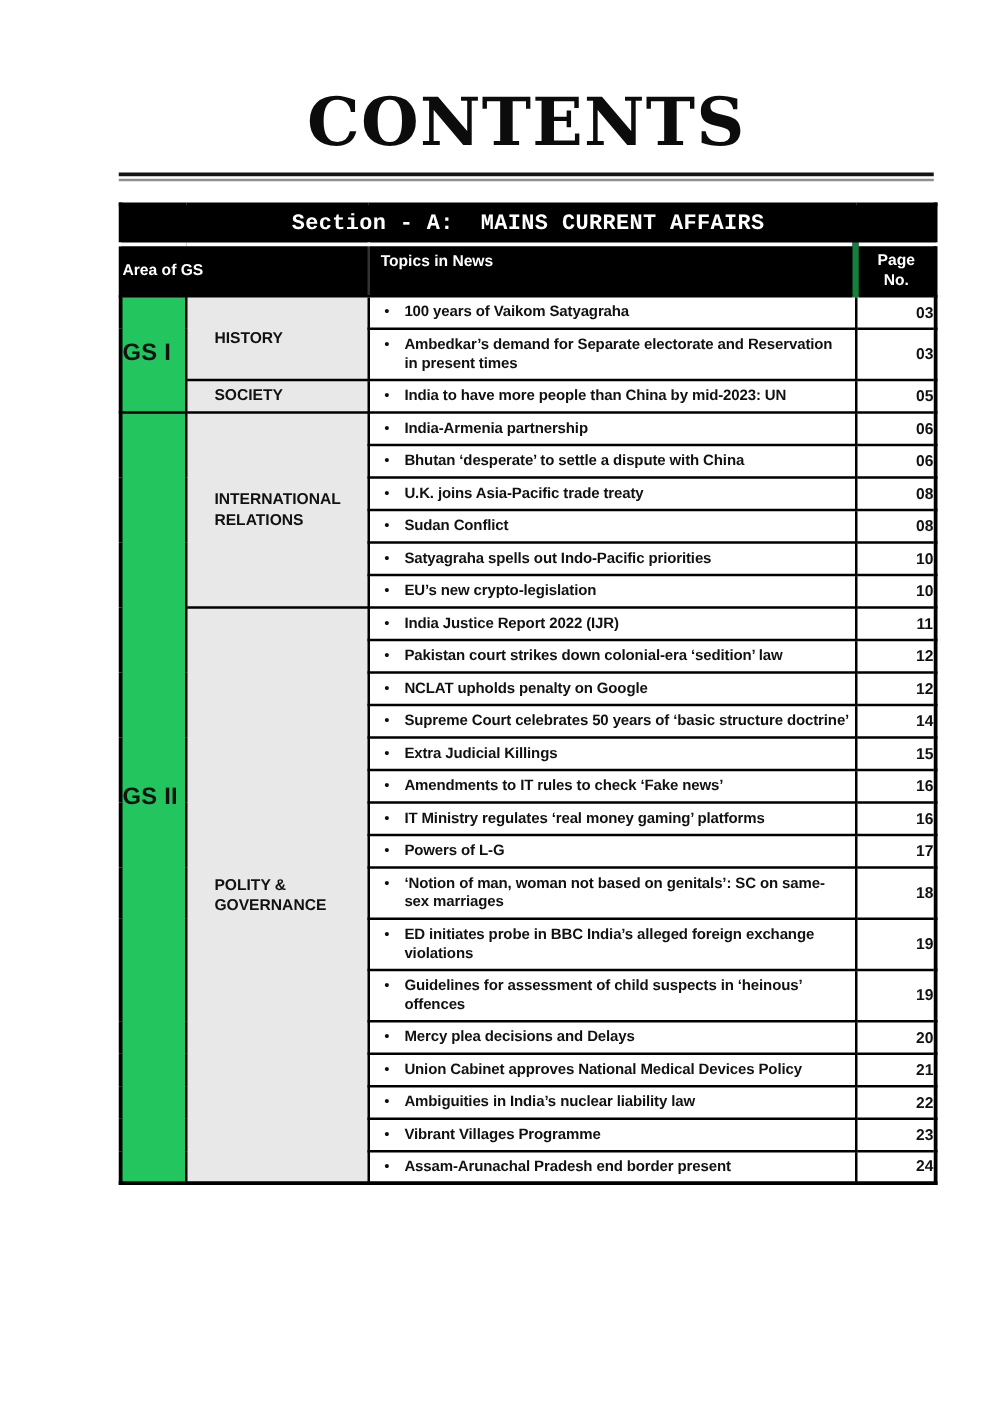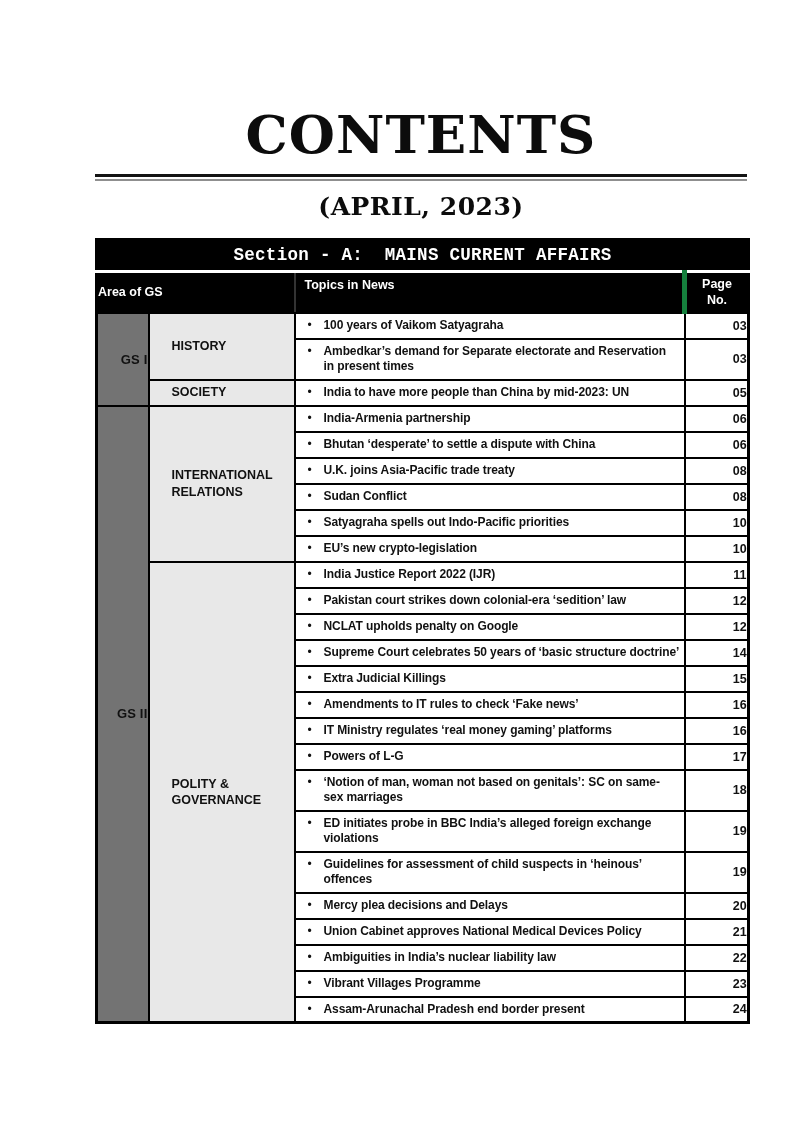--- a/index.html
+++ b/index.html
@@ -14,21 +14,21 @@
   .content-col { width: 652px; margin-left: 95px; }
 
   
   .title-block { text-align: center; }
   .page-title {
     font-family: "DejaVu Serif", serif;
     font-weight: bold;
     font-size: 53px;
     line-height: 1;
     letter-spacing: 1px;
-    padding-top: 108px;
+    padding-top: 72px;
     color: #0c0c0c;
   }
   .title-rule { margin-top: 13px; }
   .title-rule .r1 { height: 3px; background: #141414; }
   .title-rule .r2 { height: 2px; background: #8f8f8f; margin-top: 2px; }
   .page-subtitle {
     font-family: "DejaVu Serif", serif;
     font-weight: bold;
     font-size: 25px;
     letter-spacing: 0.5px;
@@ -70,24 +70,24 @@
     font-weight: bold;
     height: 41px;
   }
   th.col-area  { text-align: left; vertical-align: middle; border-right: 0; }
   th.col-topics{ text-align: left; vertical-align: top; padding: 5px 0 0 9px;
                  border-left: 2px solid #333; border-right: 0; }
   th.col-page  { text-align: center; vertical-align: middle; line-height: 1.3;
                  border-left: 5px solid #15803d; }
 
   td.gs-cell {
-    background: #737373;
-    font-weight: bold;
-    font-size: 13px;
-    text-align: right;
+    background: #22c55e;
+    font-weight: bold;
+    font-size: 19px;
+    text-align: left;
     vertical-align: middle;
     letter-spacing: 0.2px;
   }
   td.area-cell {
     background: #e8e8e8;
     font-weight: bold;
     font-size: 12.5px;
     line-height: 1.3;
     vertical-align: middle;
     padding: 2px 4px 2px 22px;
@@ -117,21 +117,20 @@
 </style>
 </head>
 <body>
 
 <div class="content-col title-block">
   <div class="page-title">CONTENTS</div>
   <div class="title-rule">
     <div class="r1"></div>
     <div class="r2"></div>
   </div>
-  <div class="page-subtitle">(APRIL, 2023)</div>
 </div>
 
 <table class="toc content-col">
   <colgroup>
     <col class="c-gs">
       <col class="c-area">
       <col class="c-topic">
       <col class="c-page">
   </colgroup>
   <thead>

